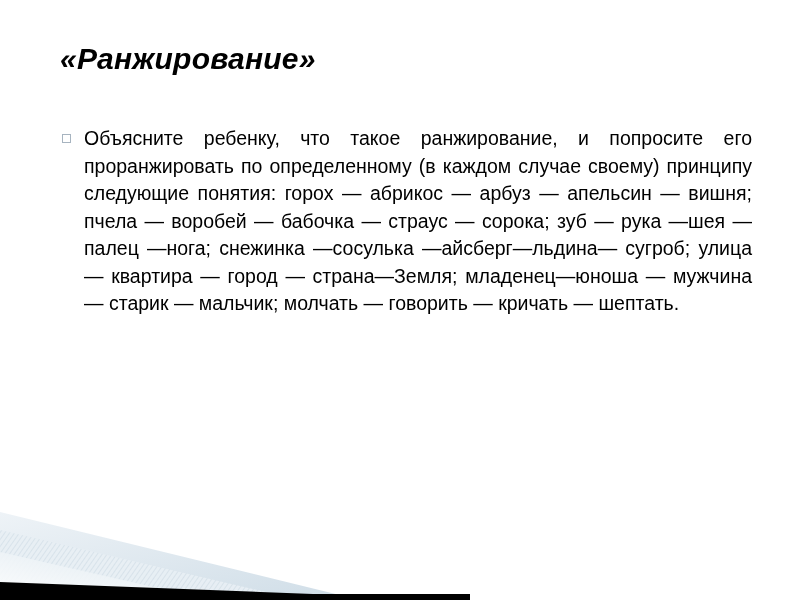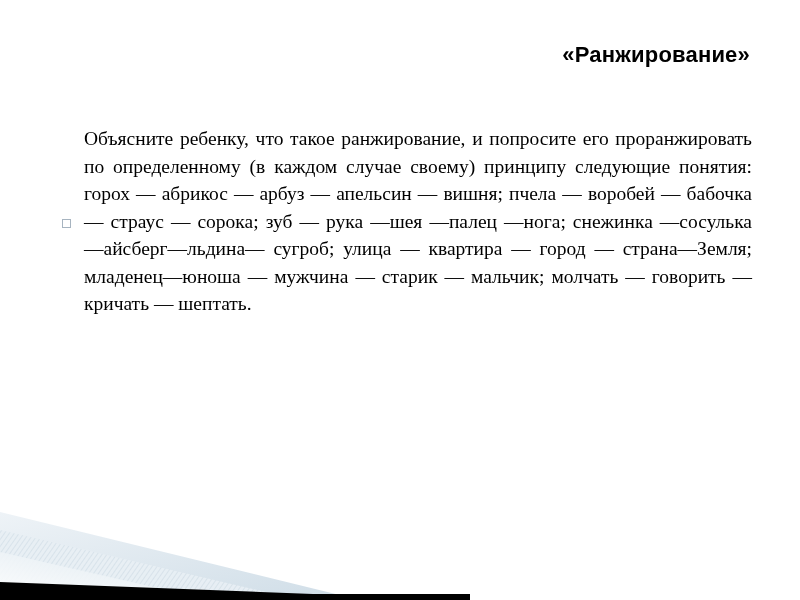--- a/index.html
+++ b/index.html
@@ -21,38 +21,38 @@
     width: 800px;
     height: 600px;
     background: #ffffff;
   }
 
   .slide-title {
     position: absolute;
     left: 60px;
     top: 42px;
     width: 690px;
-    text-align: right;
-    font-size: 22px;
+    text-align: left;
+    font-size: 30px;
     font-weight: bold;
+    font-style: italic;
     color: #000000;
     letter-spacing: 0.2px;
   }
 
   .body-block {
     position: absolute;
     left: 62px;
     top: 125px;
     width: 690px;
   }
 
   .bullet-row {
     display: flex;
-    align-items: center;
-    font-family: Liberation Serif, serif;
+    align-items: flex-start;
   }
 
   .bullet-marker {
     flex: 0 0 auto;
     width: 22px;
     padding-top: 6px;
     color: #9aa7b2;
     font-size: 14px;
     line-height: 1;
   }

